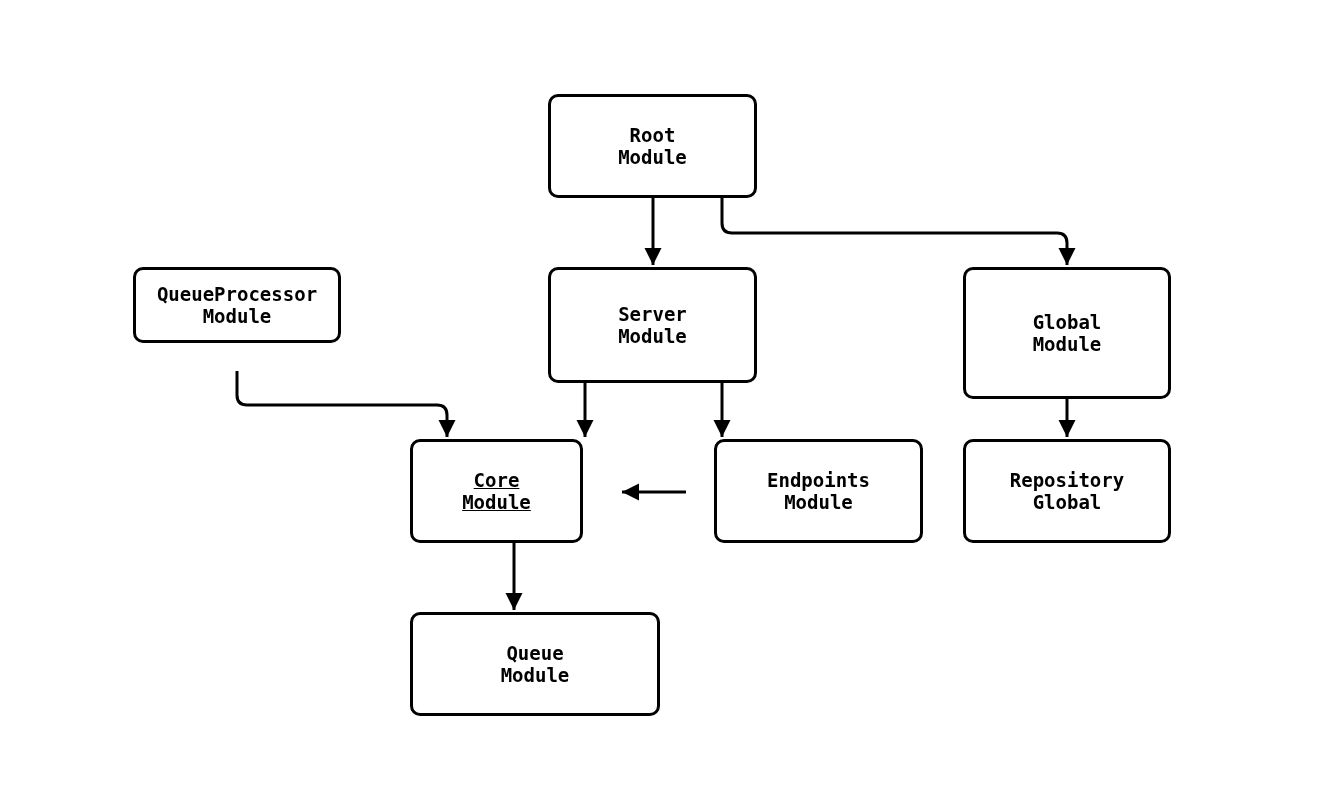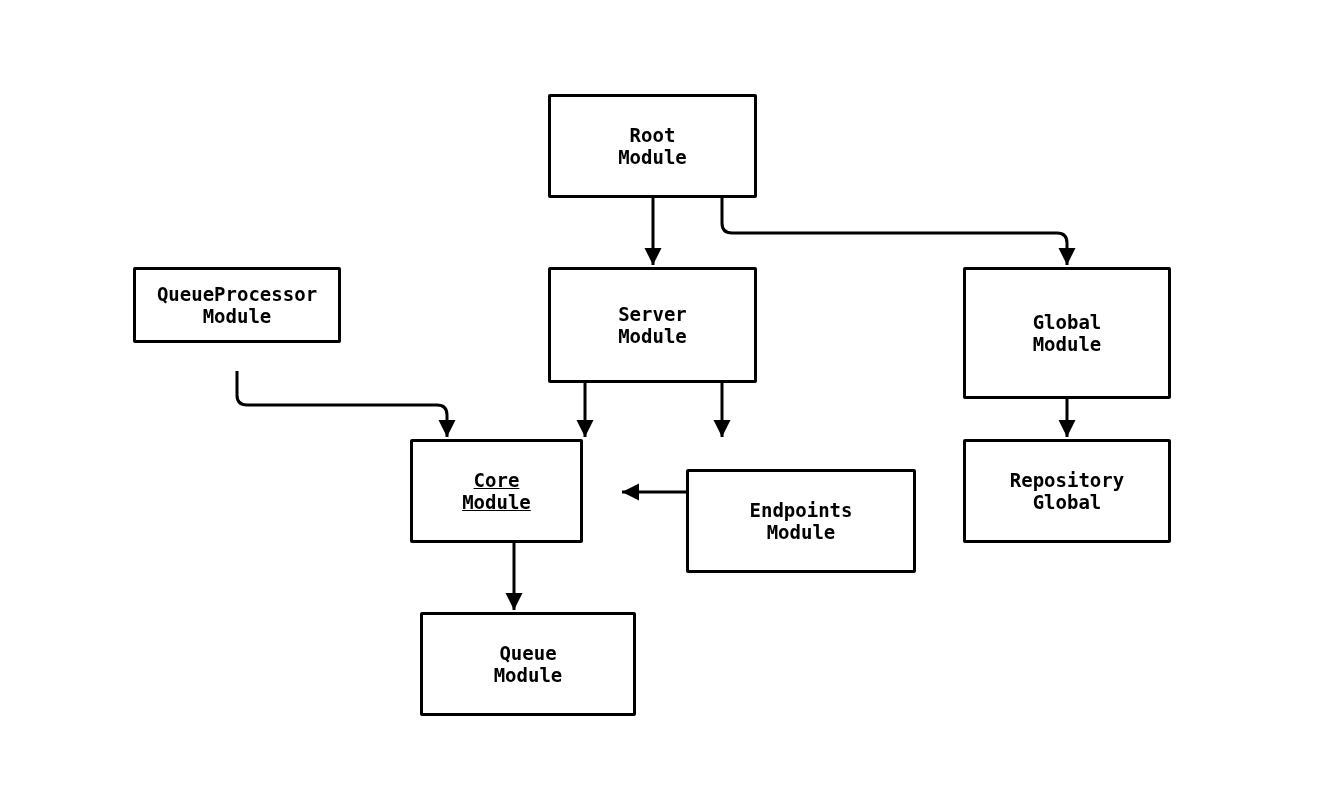--- a/index.html
+++ b/index.html
@@ -22,21 +22,21 @@
   }
   .edge {
     fill: none;
     stroke: var(--stroke);
     stroke-width: 3;
   }
   .node {
     position: absolute;
     background: var(--bg);
     border: 3.5px solid var(--stroke);
-    border-radius: 2px;
+    border-radius: 10px;
     display: flex;
     align-items: center;
     justify-content: center;
     cursor: default;
   }
   .node-label {
     font-weight: bold;
     font-size: 19px;
     line-height: 22px;
     color: var(--stroke);
@@ -84,28 +84,28 @@
   <div class="node" style="left: 963px; top: 267px; width: 208px; height: 132px;">
     <span class="node-label">Global
 Module</span>
   </div>
 
   <div class="node" style="left: 410px; top: 439px; width: 173px; height: 104px; text-decoration: underline;">
     <span class="node-label">Core
 Module</span>
   </div>
 
-  <div class="node" style="left: 686px; top: 439px; width: 230px; height: 104px; margin-top: 30px;">
+  <div class="node" style="left: 714px; top: 439px; width: 209px; height: 104px;">
     <span class="node-label">Endpoints
 Module</span>
   </div>
 
   <div class="node" style="left: 963px; top: 439px; width: 208px; height: 104px;">
     <span class="node-label">Repository
 Global</span>
   </div>
 
-  <div class="node" style="left: 420px; top: 612px; width: 216px; height: 104px;">
+  <div class="node" style="left: 410px; top: 612px; width: 250px; height: 104px;">
     <span class="node-label">Queue
 Module</span>
   </div>
 
 </div>
 
 </body></html>

